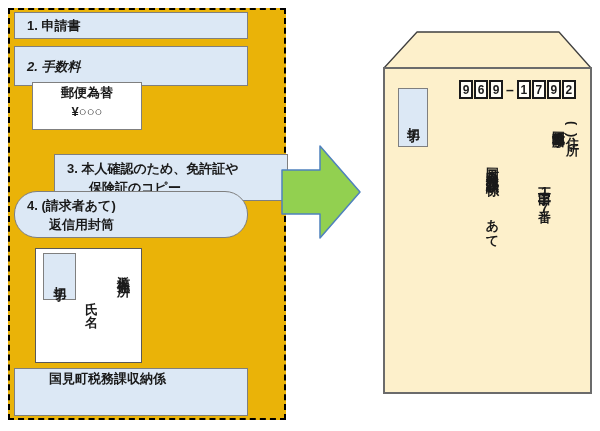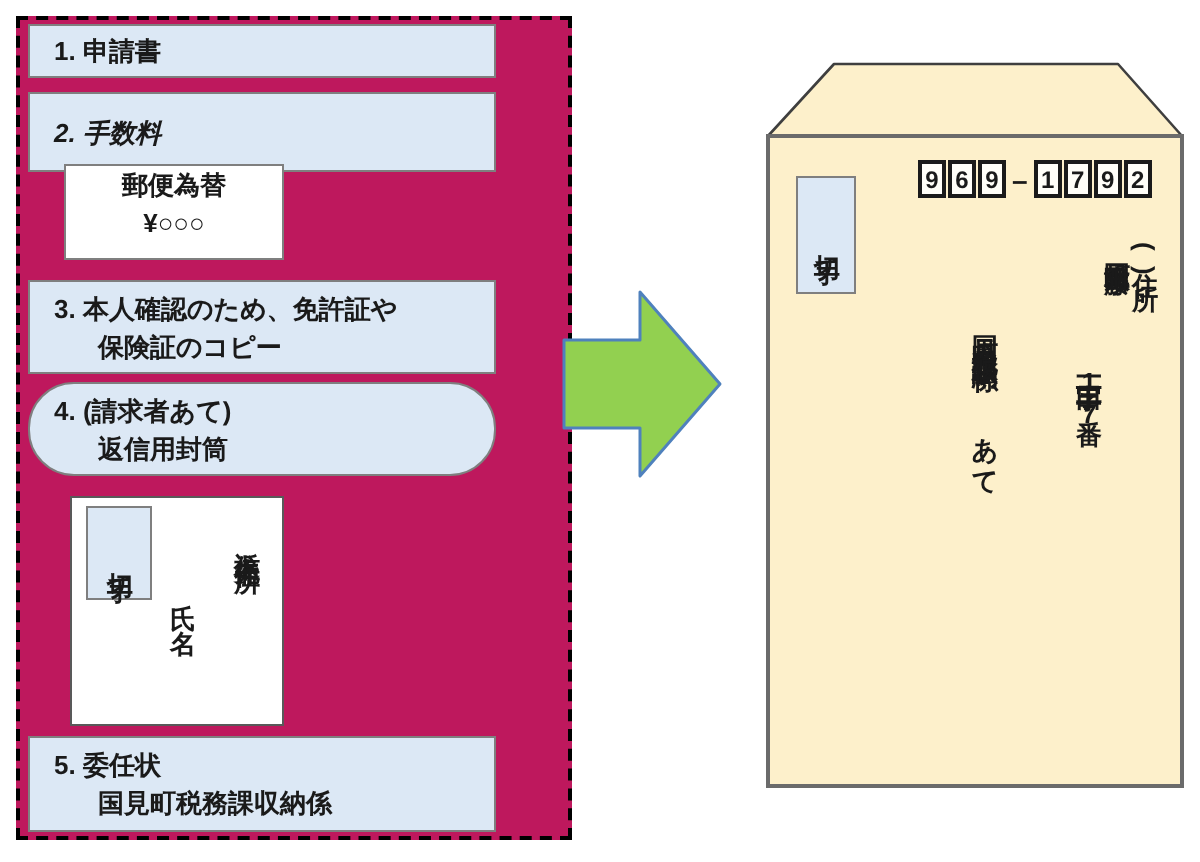--- a/index.html
+++ b/index.html
@@ -3,34 +3,34 @@
 <meta charset="utf-8">
 <style>
   html,body{margin:0;padding:0;background:#ffffff;}
   .canvas{
     position:relative;width:600px;height:431px;background:#ffffff;overflow:hidden;
     font-family:"Liberation Sans","DejaVu Sans",sans-serif;color:#1a1a1a;
   }
   
   .panel{
     position:absolute;left:8px;top:8px;width:278px;height:412px;
-    border:2px dashed #000;box-sizing:border-box;background:#be185d;
+    border:2px dashed #000;box-sizing:border-box;background:#eab308;
   }
   .item{
     position:absolute;left:4px;width:234px;box-sizing:border-box;
     background:#dce8f5;border:1px solid #7f7f7f;
     font-size:13px;font-weight:bold;line-height:19px;
   }
   .item.single{display:flex;align-items:center;padding-left:12px;}
   .item .l1{padding:4px 0 0 12px;white-space:nowrap;}
   .item .l2{padding:0 0 0 34px;white-space:nowrap;}
   .item .l2.deep{}
   .box1{top:2px;height:27px;}
   .box2{top:36px;height:40px;font-style:italic;}
-  .box3{top:130px;height:47px;}
+  .box3{top:144px;height:47px;margin-left:40px;}
   .box4{top:181px;height:47px;border-radius:23px;}
   .box5{top:358px;height:48px;}
   .money-box{
     position:absolute;left:22px;top:72px;width:110px;height:48px;box-sizing:border-box;
     background:#ffffff;border:1px solid #7f7f7f;
     display:flex;flex-direction:column;justify-content:flex-start;align-items:center;
     font-size:13px;font-weight:bold;line-height:19px;
   }
   
   .mini-env{
@@ -100,21 +100,20 @@
 
     <div class="mini-env">
       <div class="mini-stamp">
         <span class="v-text">切手</span>
       </div>
       <div class="v-text reply-addr">返信先住所</div>
       <div class="v-text reply-name">氏名</div>
     </div>
 
     <div class="item box5">
-      <div class="l1">5. 委任状</div>
       <div class="l2">国見町税務課収納係</div>
     </div>
   </div>
 
   <svg class="arrow" width="82" height="96" viewBox="0 0 82 96">
     <polygon points="1,26 39,26 39,2 79,48 39,94 39,70 1,70" fill="#92d050" stroke="#4f81bd" stroke-width="1.5" stroke-linejoin="round"></polygon>
   </svg>
 
   <div class="envelope">
     <svg width="210" height="365" viewBox="0 0 210 365">

